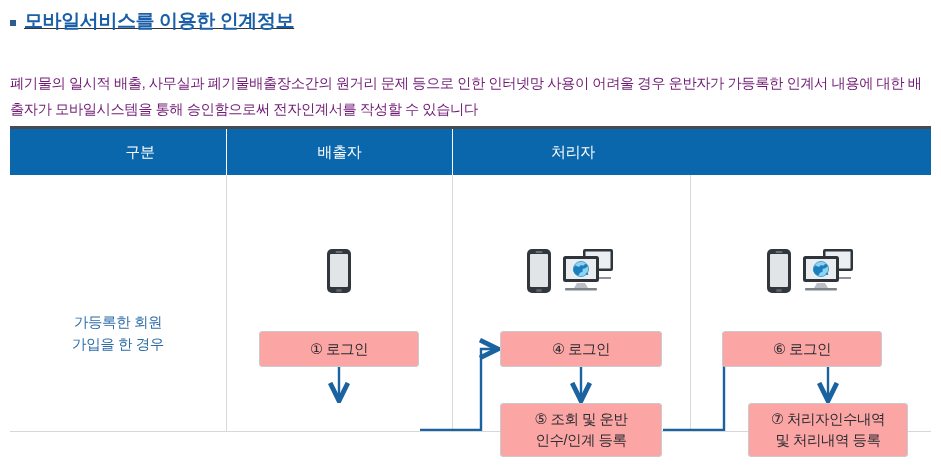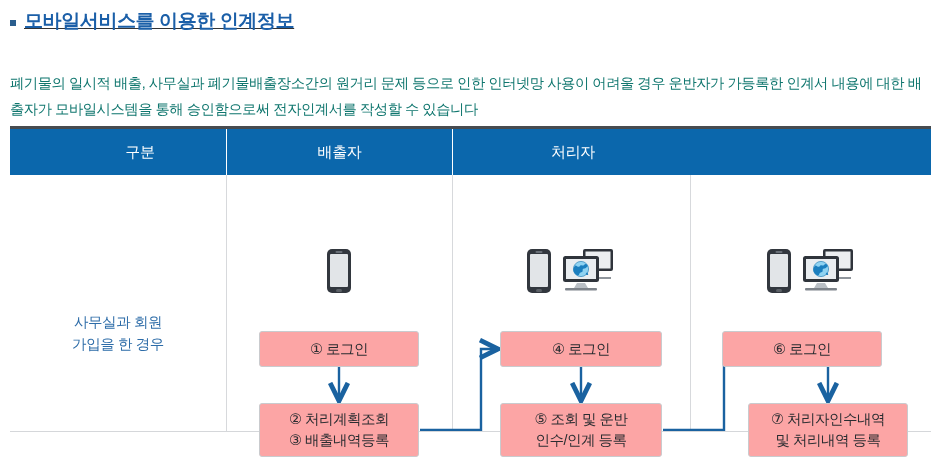--- a/index.html
+++ b/index.html
@@ -43,21 +43,21 @@
   }
 
   
   .intro {
     position: absolute;
     left: 10px;
     top: 56px;
     width: 925px;
     font-size: 14.3px;
     line-height: 26px;
-    color: #0f766e;
+    color: #701a75;
     letter-spacing: -0.45px;
   }
 
   
   .table {
     position: absolute;
     left: 10px;
     top: 126px;
     width: 921px;
     border-top: 3px solid #474b50;
@@ -223,21 +223,21 @@
     <div class="th c3">처리자</div>
   </div>
 
   <div class="tbody">
 
     <div class="vdiv d1"></div>
     <div class="vdiv d2"></div>
     <div class="vdiv d3"></div>
 
     <div class="rowlabel">
-      <div>사무실과 회원</div>
+      <div>가등록한 회원</div>
       <div>가입을 한 경우</div>
     </div>
 
     <div class="iconrow g1">
       <div class="phone">
         <div class="phone-screen"></div>
       </div>
     </div>
 
     <div class="iconrow g2">
@@ -296,24 +296,20 @@
       <path d="M571,192 L571,224" fill="none" stroke="#1a62a0" stroke-width="2.4" marker-end="url(#ah)"></path>
 
       <path d="M653,255 L714,255 L714,174 L734,174" fill="none" stroke="#1a62a0" stroke-width="2.4" marker-end="url(#ah)"></path>
 
       <path d="M818,192 L818,224" fill="none" stroke="#1a62a0" stroke-width="2.4" marker-end="url(#ah)"></path>
     </svg>
 
     <div class="fbox single b1">
       <span>① 로그인</span>
     </div>
-    <div class="fbox double b2">
-      <span>② 처리계획조회</span>
-      <span>③ 배출내역등록</span>
-    </div>
 
     <div class="fbox single b4">
       <span>④ 로그인</span>
     </div>
     <div class="fbox double b5">
       <span>⑤ 조회 및 운반</span>
       <span>인수/인계 등록</span>
     </div>
 
     <div class="fbox single b6">

